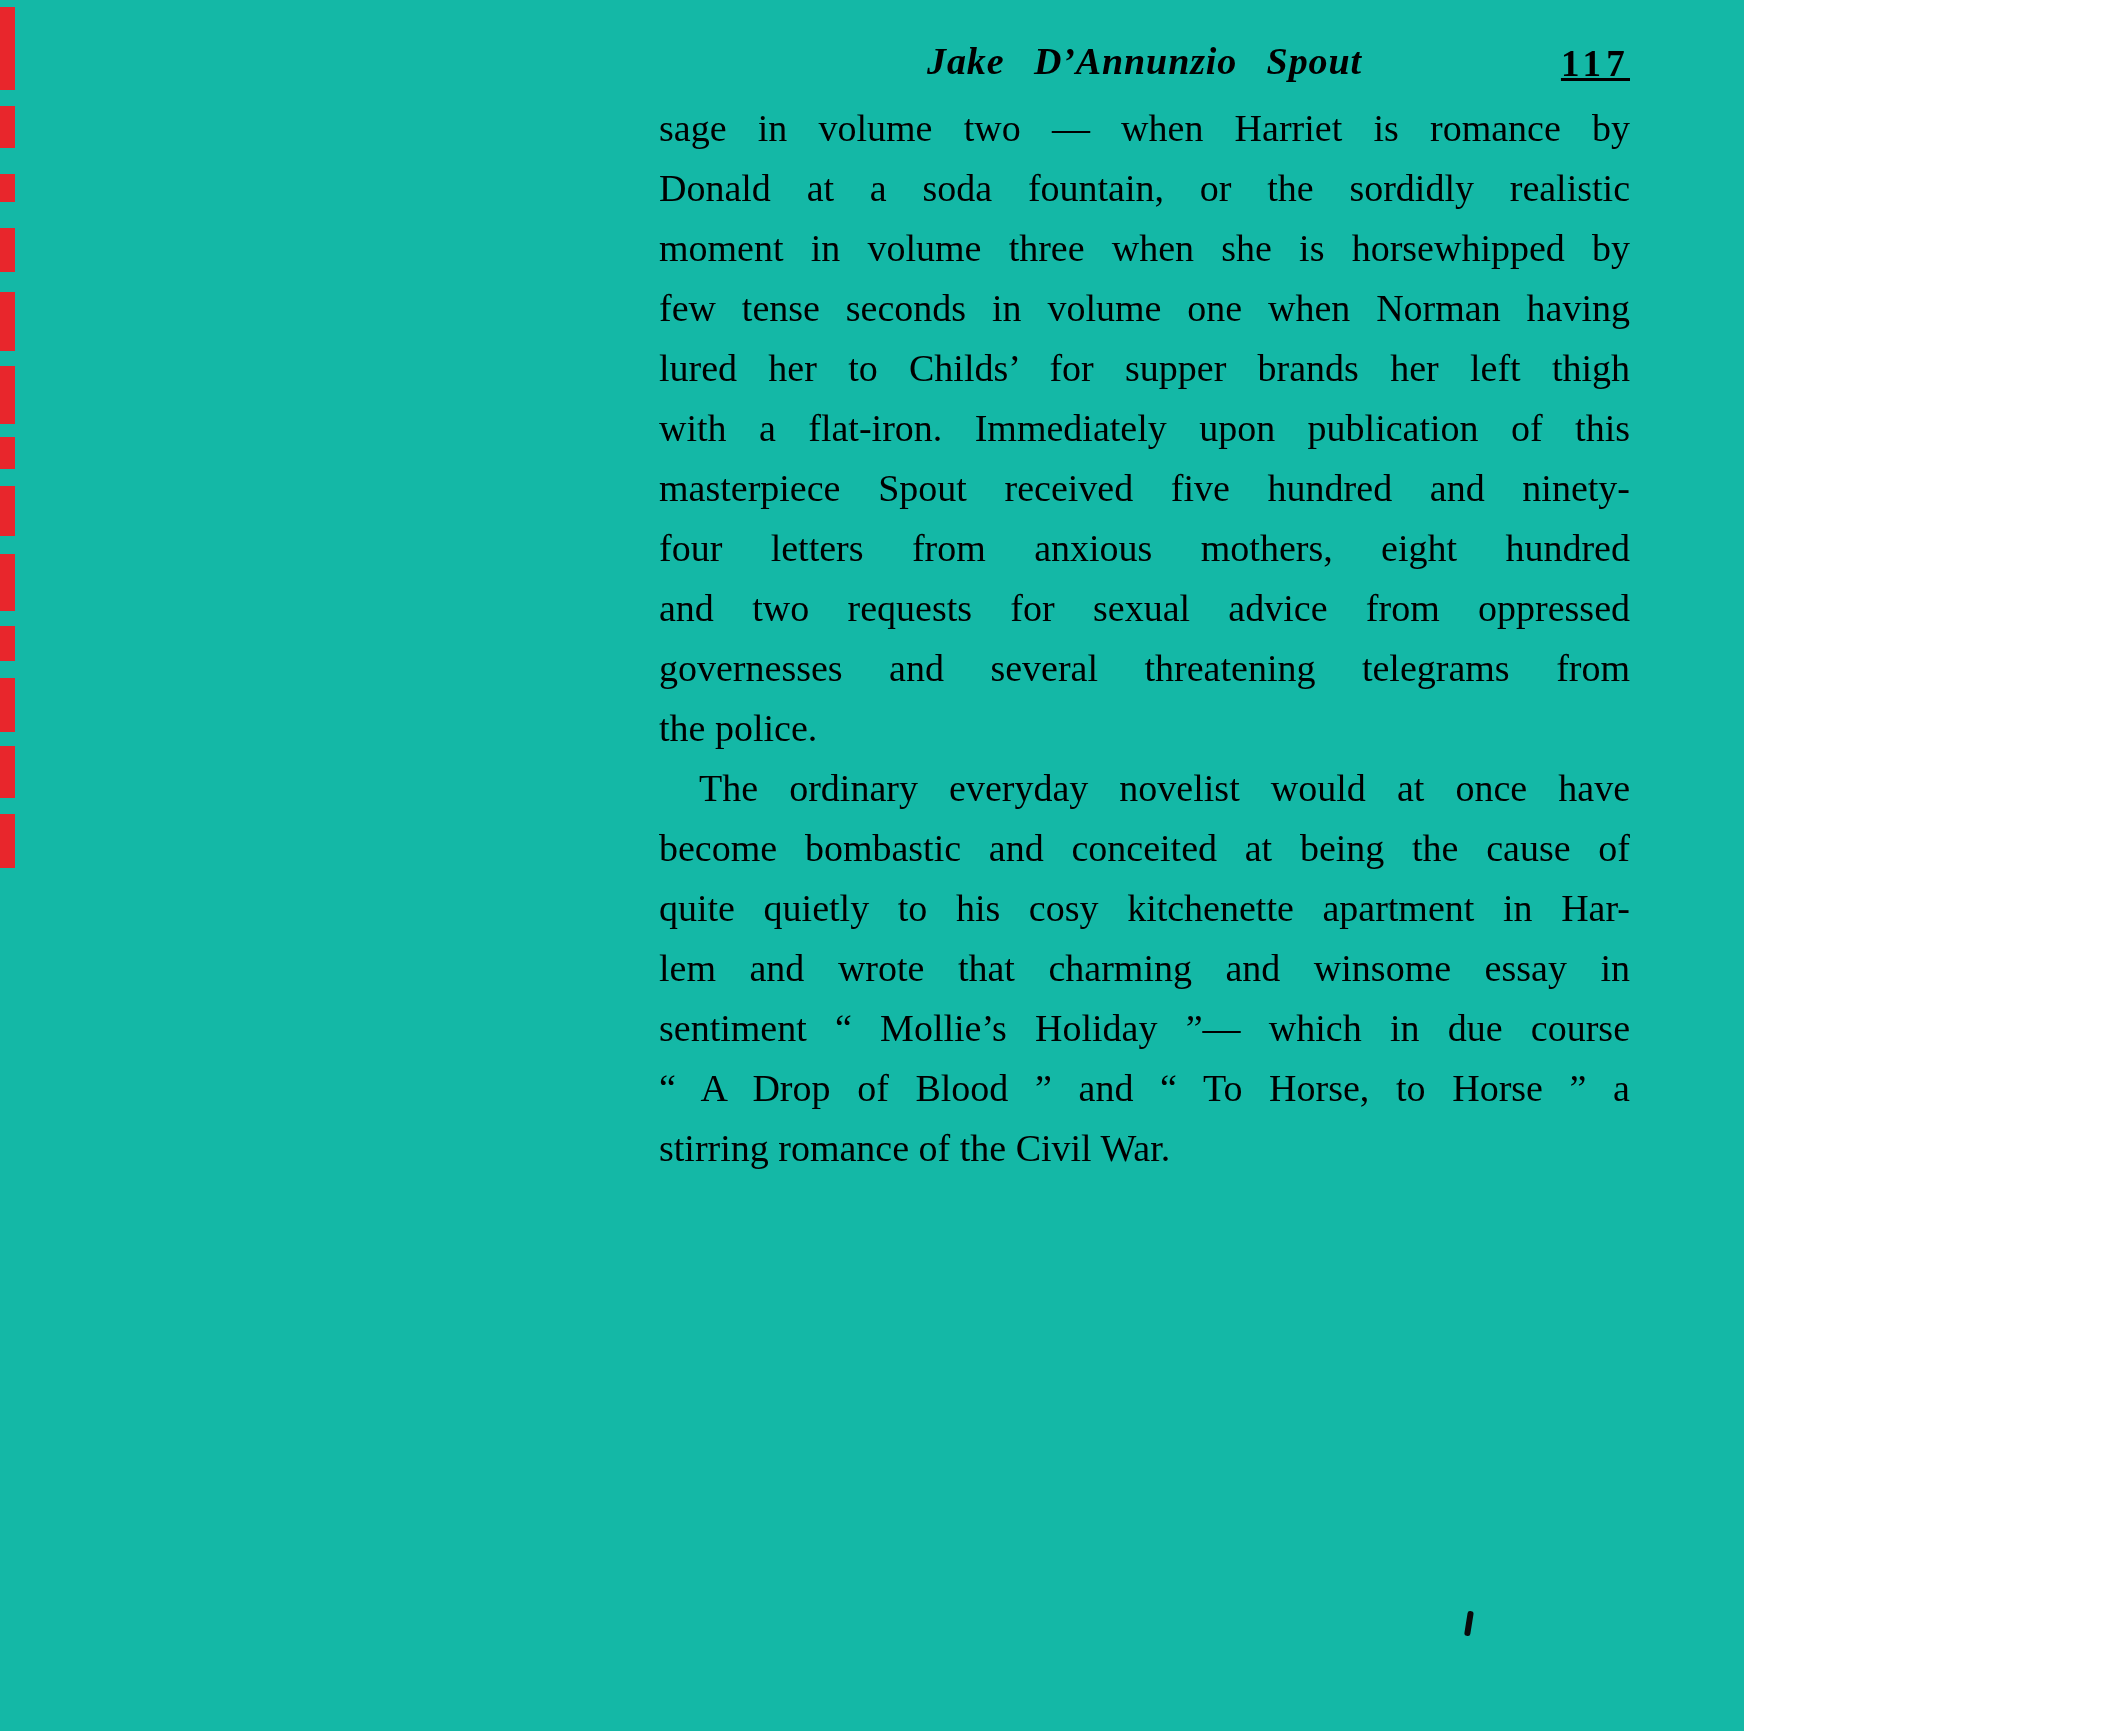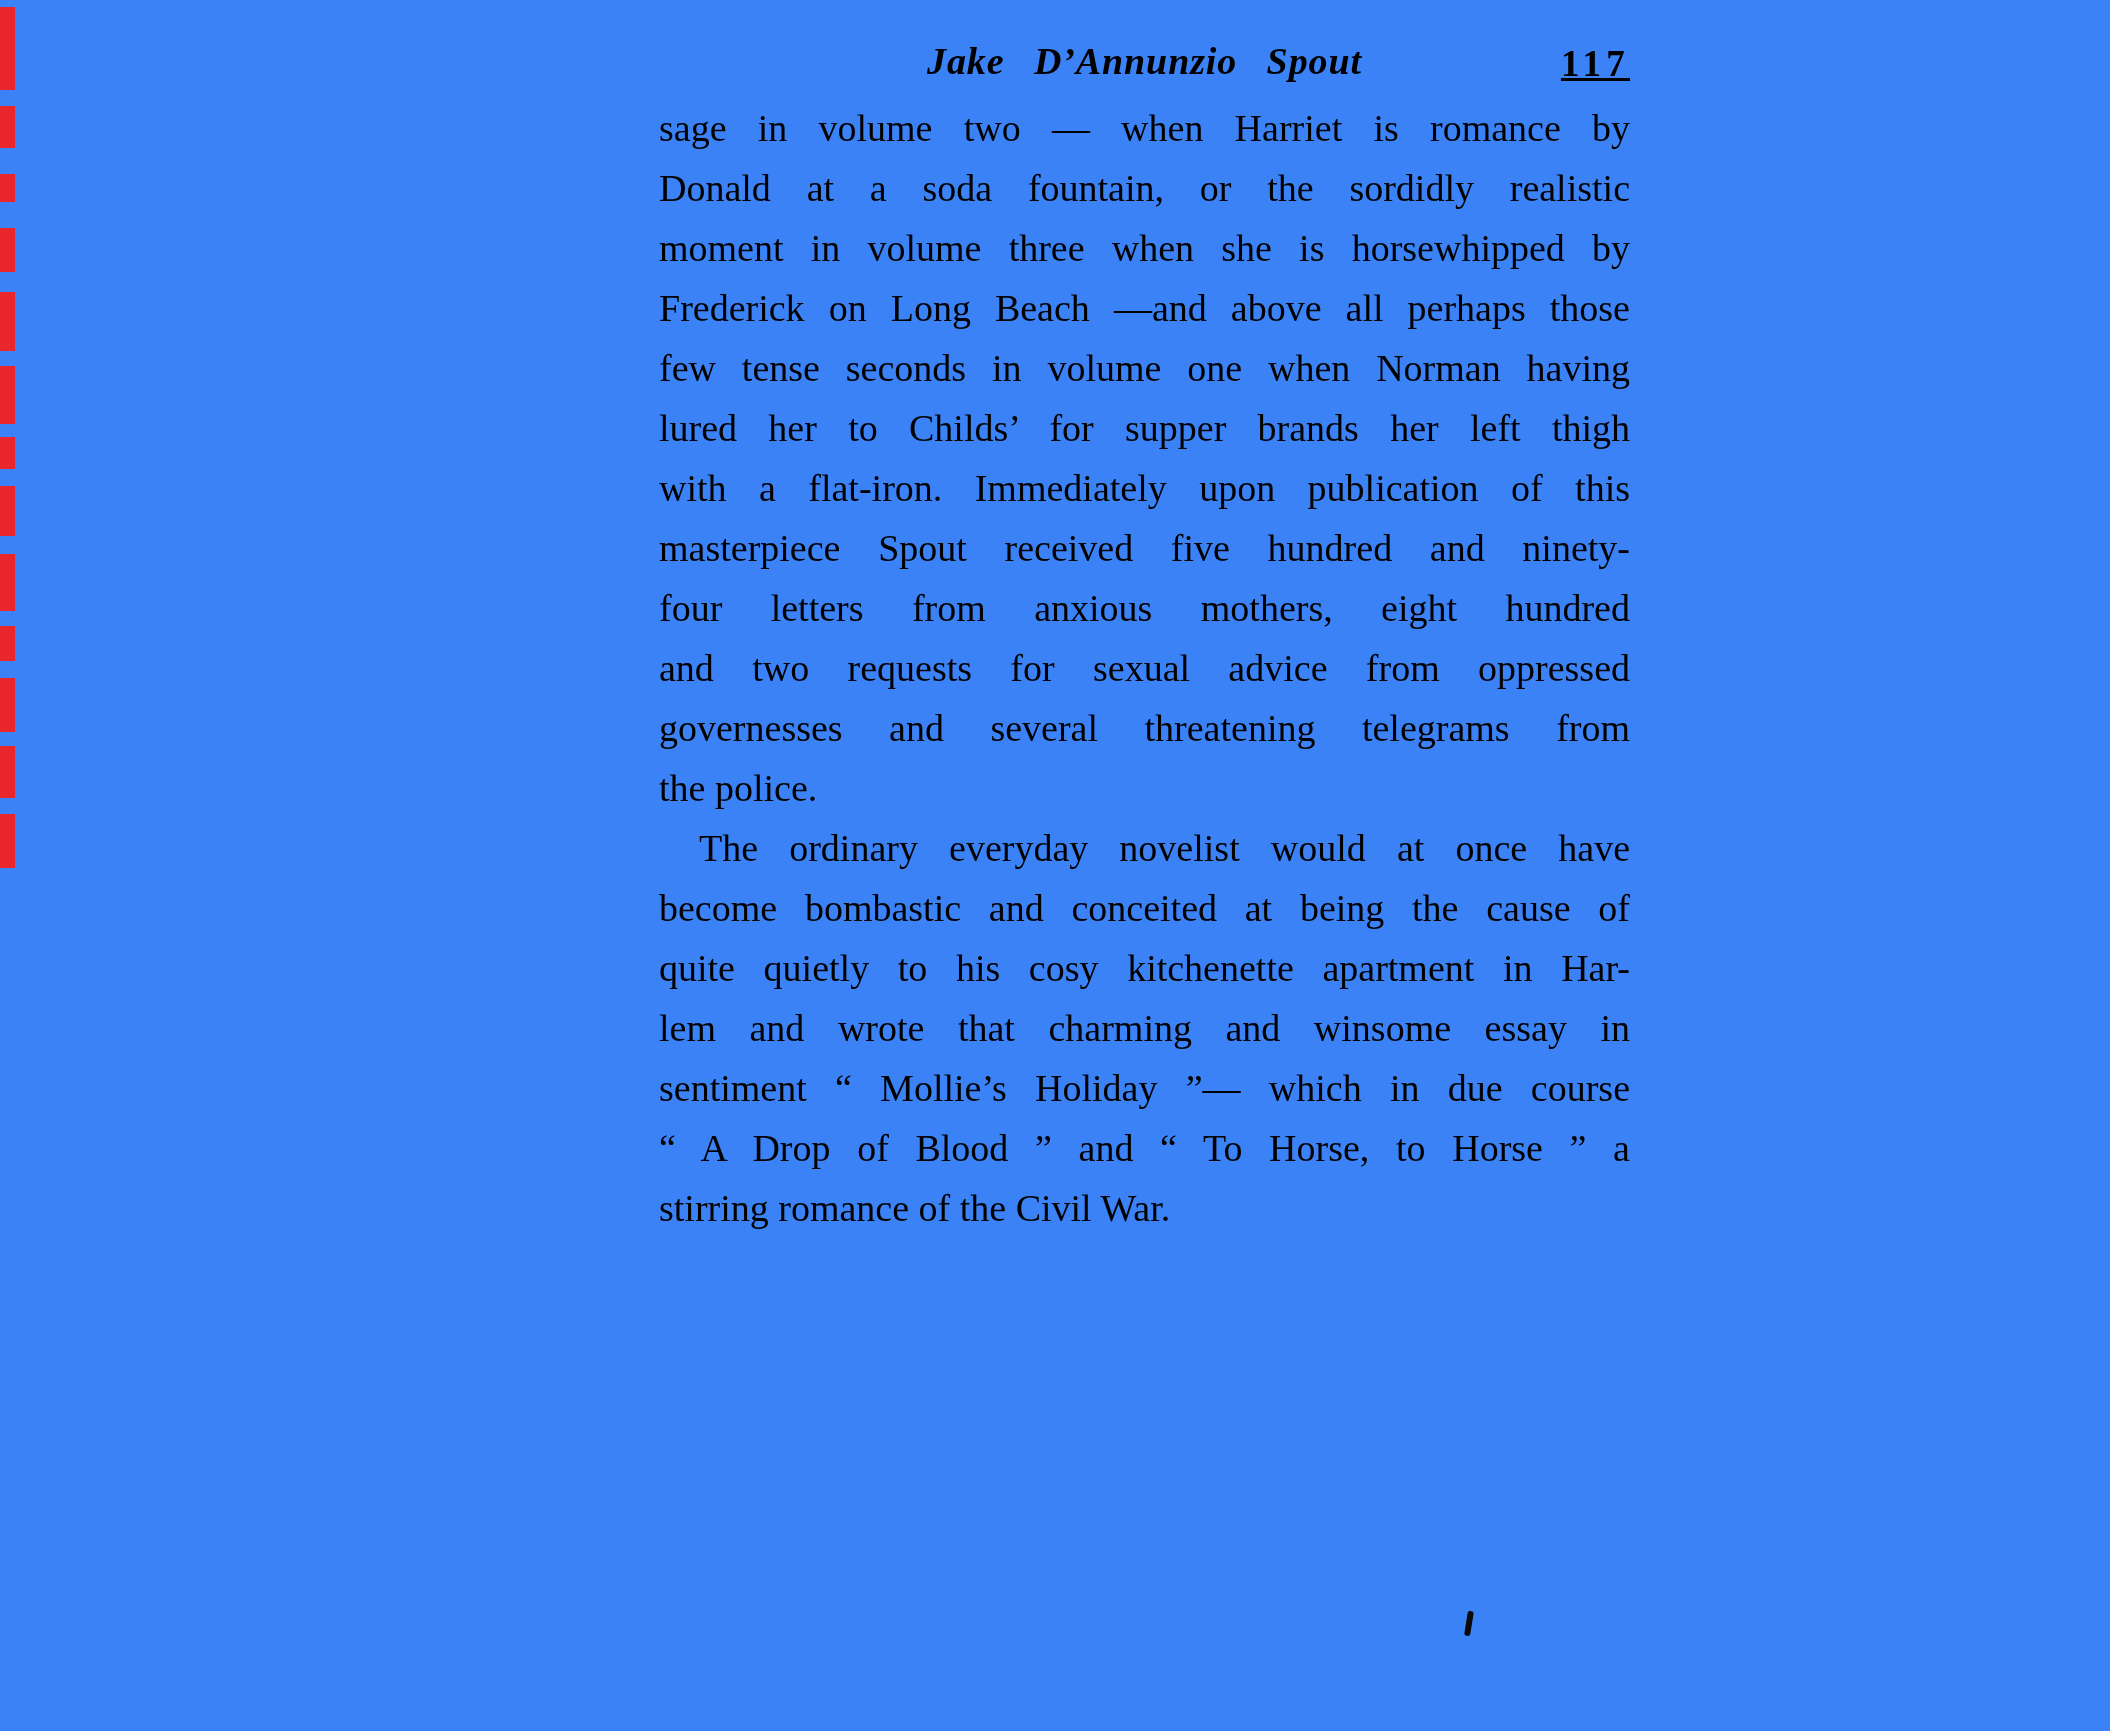--- a/index.html
+++ b/index.html
@@ -2,23 +2,23 @@
 <html style="font-size:14px"><head>
 <meta charset="utf-8">
 <style>
   html, body {
     margin: 0;
     padding: 0;
     background: #ffffff;
   }
   .page {
     position: relative;
-    width: 2110px;
+    width: 1744px;
     height: 1732px;
-    background: #3b82f6;
+    background: #14b8a6;
     overflow: hidden;
     font-family: "Liberation Serif", serif;
     color: #000000;
   }
 
   
   .red-marks {
     position: absolute;
     left: 0;
     top: 0;
@@ -120,21 +120,20 @@
   <div class="running-head">
     <div class="head-title">Jake D’Annunzio Spout</div>
     <div class="head-page">117</div>
   </div>
 
   <div class="body-block">
     <div class="para">
       <div class="tline">sage in volume two — when Harriet is romance by</div>
       <div class="tline">Donald at a soda fountain, or the sordidly realistic</div>
       <div class="tline">moment in volume three when she is horsewhipped by</div>
-      <div class="tline">Frederick on Long Beach —and above all perhaps those</div>
       <div class="tline">few tense seconds in volume one when Norman having</div>
       <div class="tline">lured her to Childs’ for supper brands her left thigh</div>
       <div class="tline">with a flat-iron.  Immediately upon publication of this</div>
       <div class="tline">masterpiece Spout received five hundred and ninety-</div>
       <div class="tline">four letters from anxious mothers, eight hundred</div>
       <div class="tline">and two requests for sexual advice from oppressed</div>
       <div class="tline">governesses and several threatening telegrams from</div>
       <div class="tline last">the police.</div>
     </div>
     <div class="para">

